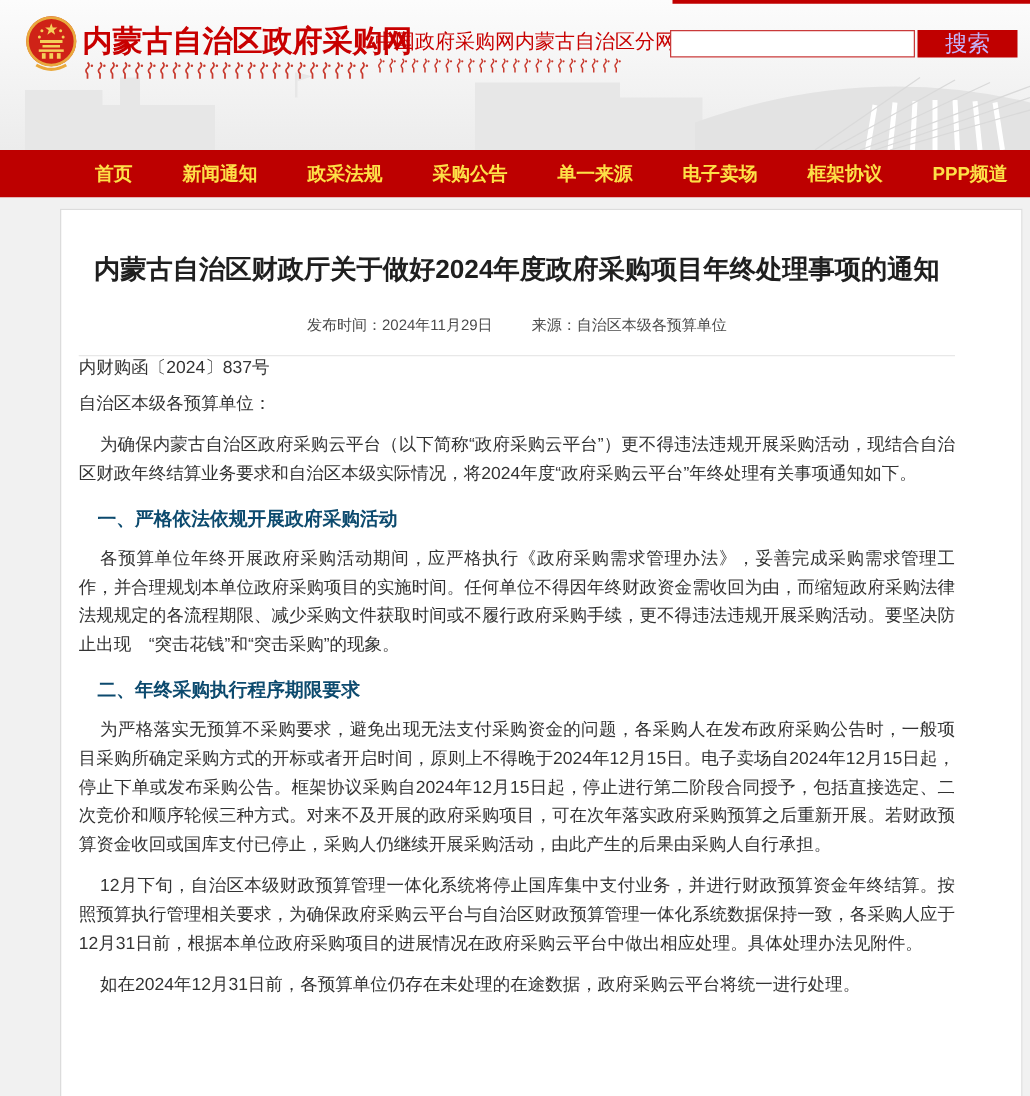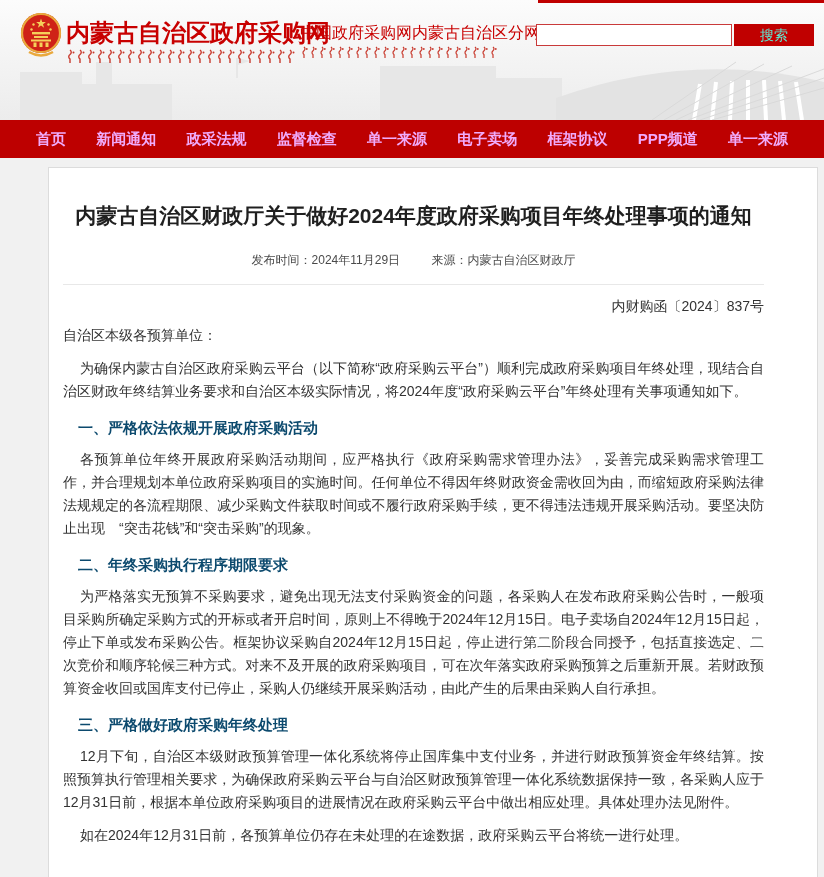--- a/index.html
+++ b/index.html
@@ -15,40 +15,40 @@
   .site-title { position:absolute; left:66px; top:17px; font-size:24px; font-weight:bold;
     color:#c80000; letter-spacing:0px; white-space:nowrap; }
   .mg-strip-1 { position:absolute; left:68px; top:49px; }
   .site-subtitle { position:absolute; left:300px; top:23px; font-size:16px; color:#c80000;
     white-space:nowrap; }
   .mg-strip-2 { position:absolute; left:302px; top:46px; }
   .search-box { position:absolute; left:536px; top:24px; width:278px; height:22px; }
   .search-input { position:absolute; left:0; top:0; width:196px; height:22px;
     border:1px solid #c93a3a; background:#fff; padding:0 6px; font-size:13px; outline:none; }
   .search-button { position:absolute; left:198px; top:0; width:80px; height:22px;
-    background:#c00000; color:#5eead4; border:none; font-size:14px; cursor:pointer;
+    background:#c00000; color:#c4b5fd; border:none; font-size:18px; cursor:pointer;
     font-family:inherit; line-height:22px; }
 
   
   .main-nav { width:824px; height:38px; background:#bd0000; display:flex;
     align-items:center; justify-content:space-between; padding:0 36px; }
-  .nav-item { color:#f0abfc; font-size:15px; font-weight:bold; cursor:pointer;
-    white-space:nowrap; text-decoration:none; }
+  .nav-item { color:#fde047; font-size:15px; font-weight:bold; cursor:pointer;
+    white-space:nowrap; text-decoration:none;margin-left:40px; }
 
   
   .page-main { position:relative; width:824px; height:719px; background:#f1f1f1; }
   .doc-box { position:absolute; left:48px; top:9px; width:770px; height:745px;
     background:#ffffff; border:1px solid #dcdcdc; }
   .doc-body { padding:0 53px 0 14px; color:#333; }
   .doc-title { margin-top:34px; text-align:center; font-size:21px; font-weight:bold;
     color:#1f1f1f; line-height:28px; }
   .doc-meta { margin-top:22px; text-align:center; font-size:12px; color:#4a4a4a; }
   .doc-meta span { margin:12px 14px; }
   .meta-divider { border:none; border-top:1px solid #e8e8e8; margin-top:15px; }
-  .doc-number { margin-top:13px; text-align:right; font-size:14px; color:#333; }
+  .doc-number { margin-top:0; text-align:left; font-size:14px; color:#333; }
   .salutation { margin-top:8px; font-size:14px; line-height:23px; }
   .doc-body p.para { text-indent:17px; text-align:justify; font-size:14px;
     line-height:23px; margin:10px 0; }
   .doc-body h3.sec { font-size:15px; font-weight:bold; color:#0c4a6e;
     padding-left:15px; margin:16px 0 2px 0; }
 </style>
 </head>
 <body>
 
 <header class="site-header">
@@ -172,52 +172,51 @@
   <div class="search-box">
     <input class="search-input" type="text" value="" style="">
     <button class="search-button">搜索</button>
   </div>
 </header>
 
 <nav class="main-nav">
   <a class="nav-item">首页</a>
   <a class="nav-item">新闻通知</a>
   <a class="nav-item">政采法规</a>
-  <a class="nav-item">监督检查</a>
+  <a class="nav-item">采购公告</a>
   <a class="nav-item">单一来源</a>
   <a class="nav-item">电子卖场</a>
   <a class="nav-item">框架协议</a>
   <a class="nav-item">PPP频道</a>
   <a class="nav-item">单一来源</a>
 </nav>
 
 <main class="page-main">
   <article class="doc-box">
     <div class="doc-body">
 
       <h1 class="doc-title">内蒙古自治区财政厅关于做好2024年度政府采购项目年终处理事项的通知</h1>
 
       <div class="doc-meta">
         <span>发布时间：2024年11月29日</span>
-        <span>来源：内蒙古自治区财政厅</span>
+        <span>来源：自治区本级各预算单位</span>
       </div>
 
       <hr class="meta-divider">
 
       <div class="doc-number">内财购函〔2024〕837号</div>
 
       <p class="salutation">自治区本级各预算单位：</p>
 
-      <p class="para">为确保内蒙古自治区政府采购云平台（以下简称“政府采购云平台”）顺利完成政府采购项目年终处理，现结合自治区财政年终结算业务要求和自治区本级实际情况，将2024年度“政府采购云平台”年终处理有关事项通知如下。</p>
+      <p class="para">为确保内蒙古自治区政府采购云平台（以下简称“政府采购云平台”）更不得违法违规开展采购活动，现结合自治区财政年终结算业务要求和自治区本级实际情况，将2024年度“政府采购云平台”年终处理有关事项通知如下。</p>
 
       <h3 class="sec">一、严格依法依规开展政府采购活动</h3>
       <p class="para">各预算单位年终开展政府采购活动期间，应严格执行《政府采购需求管理办法》，妥善完成采购需求管理工作，并合理规划本单位政府采购项目的实施时间。任何单位不得因年终财政资金需收回为由，而缩短政府采购法律法规规定的各流程期限、减少采购文件获取时间或不履行政府采购手续，更不得违法违规开展采购活动。要坚决防止出现　“突击花钱”和“突击采购”的现象。</p>
 
       <h3 class="sec">二、年终采购执行程序期限要求</h3>
       <p class="para">为严格落实无预算不采购要求，避免出现无法支付采购资金的问题，各采购人在发布政府采购公告时，一般项目采购所确定采购方式的开标或者开启时间，原则上不得晚于2024年12月15日。电子卖场自2024年12月15日起，停止下单或发布采购公告。框架协议采购自2024年12月15日起，停止进行第二阶段合同授予，包括直接选定、二次竞价和顺序轮候三种方式。对来不及开展的政府采购项目，可在次年落实政府采购预算之后重新开展。若财政预算资金收回或国库支付已停止，采购人仍继续开展采购活动，由此产生的后果由采购人自行承担。</p>
 
-      <h3 class="sec">三、严格做好政府采购年终处理</h3>
       <p class="para">12月下旬，自治区本级财政预算管理一体化系统将停止国库集中支付业务，并进行财政预算资金年终结算。按照预算执行管理相关要求，为确保政府采购云平台与自治区财政预算管理一体化系统数据保持一致，各采购人应于12月31日前，根据本单位政府采购项目的进展情况在政府采购云平台中做出相应处理。具体处理办法见附件。</p>
       <p class="para">如在2024年12月31日前，各预算单位仍存在未处理的在途数据，政府采购云平台将统一进行处理。</p>
 
     </div>
   </article>
 </main>
 
 </body></html>

